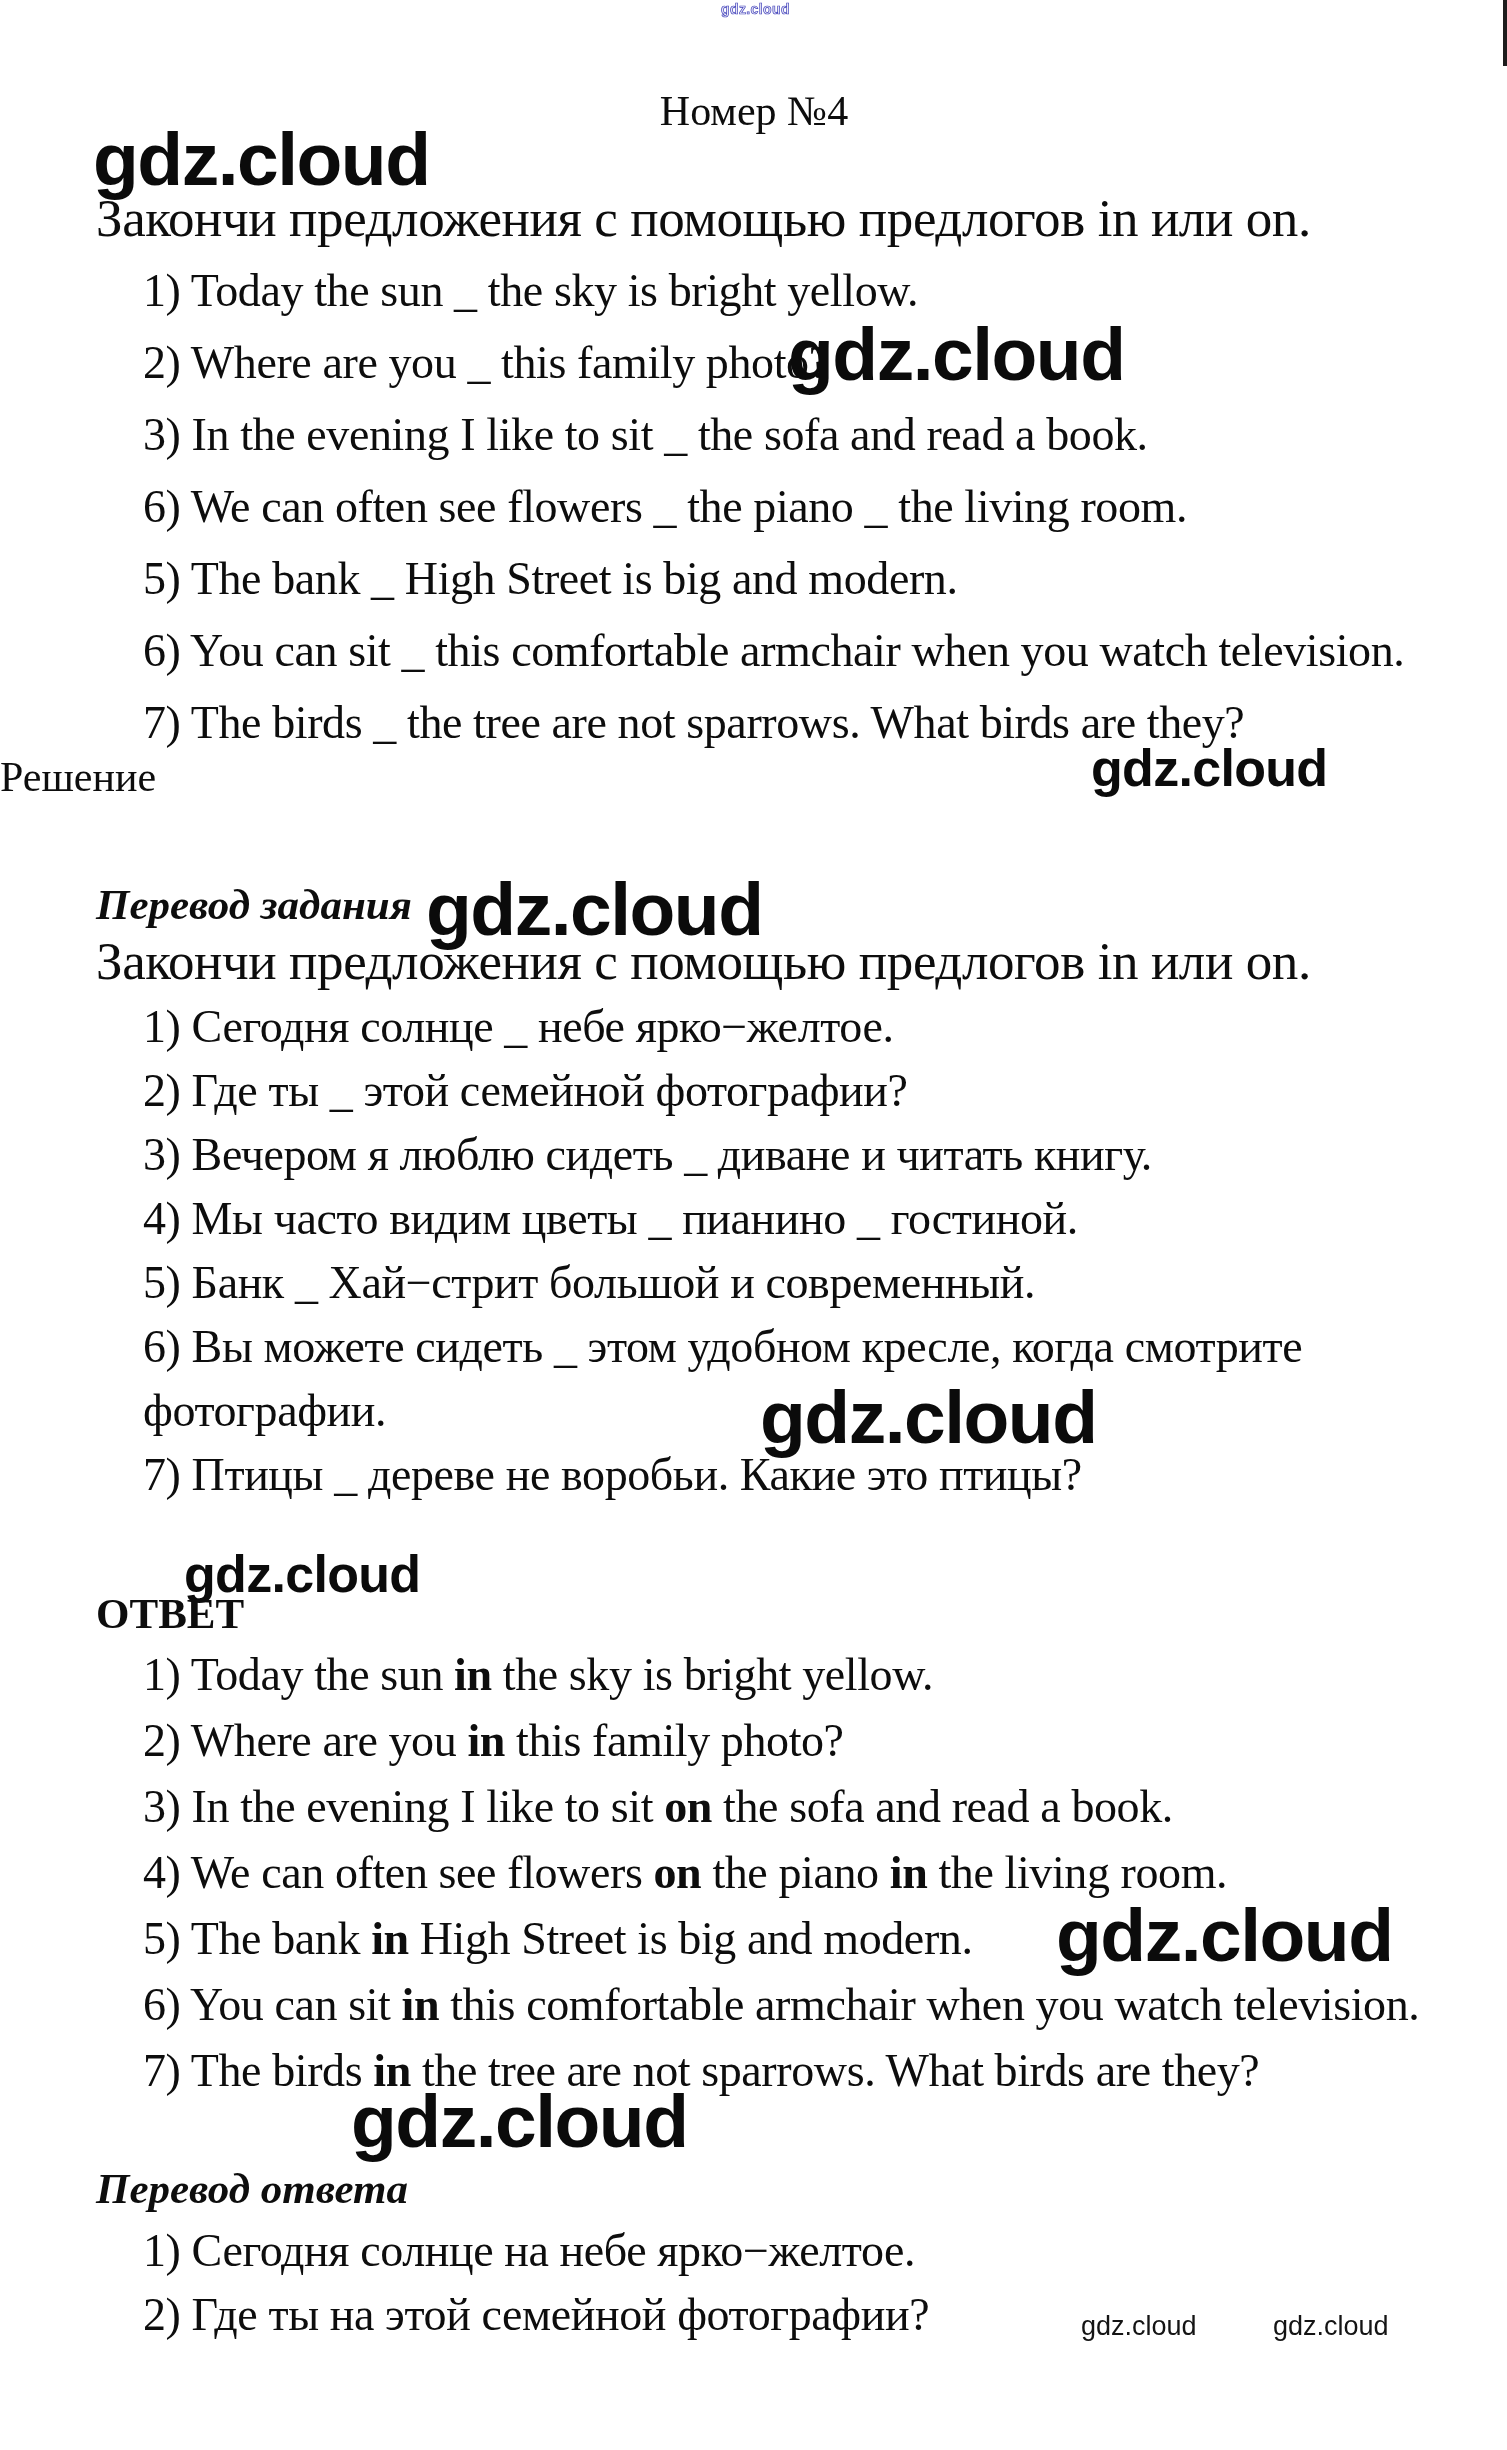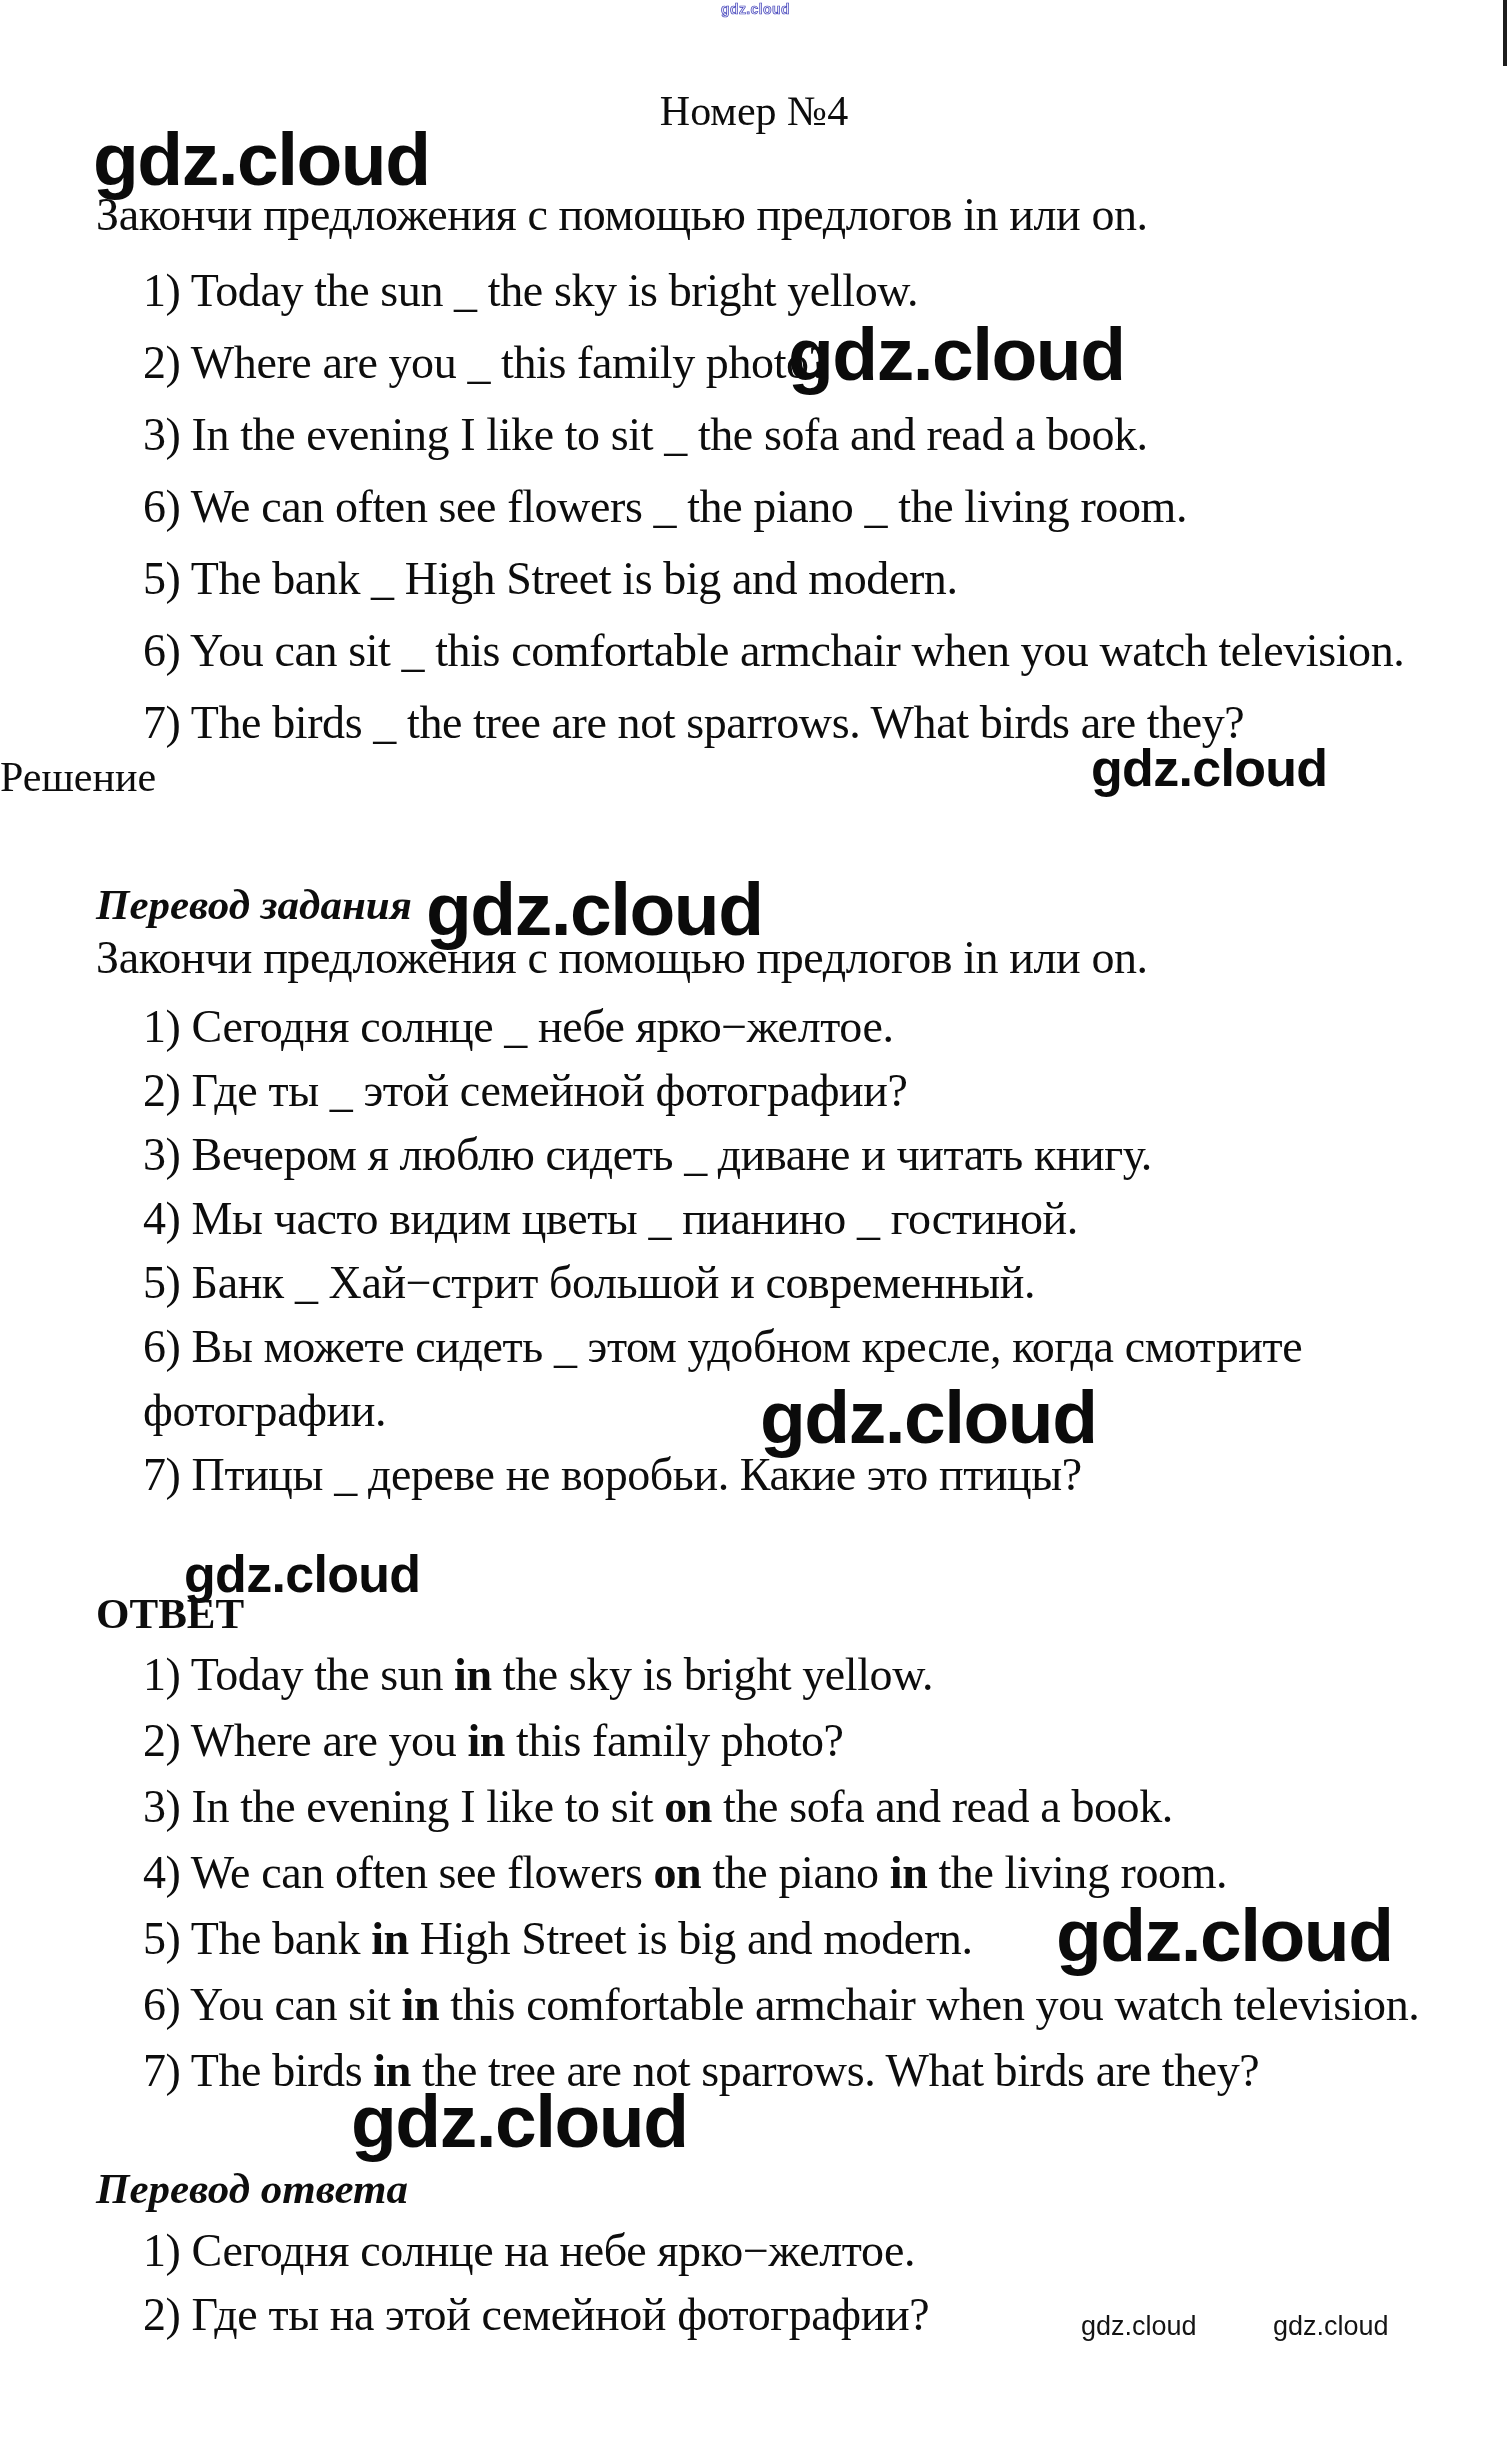--- a/index.html
+++ b/index.html
@@ -17,21 +17,21 @@
 
   
   .title {
     left: 0; top: 88px; width: 1508px;
     text-align: center;
     font-size: 42px;
     line-height: 1.1;
     white-space: nowrap;
   }
   .intro {
-    font-size: 46px;
+    font-size: 53px;
     letter-spacing: -0.4px;
     white-space: nowrap;
   }
   .task-intro   { left: 96px; top: 188px; }
   .tr-task-intro{ left: 96px; top: 931px; }
 
   .list { left: 96px; width: 1403px; font-size: 46px; letter-spacing: -0.4px; margin-left: 47px; }
   .list .line { display: block; }
   .task-list    { top: 255px; }
   .task-list .line { line-height: 72px; }

